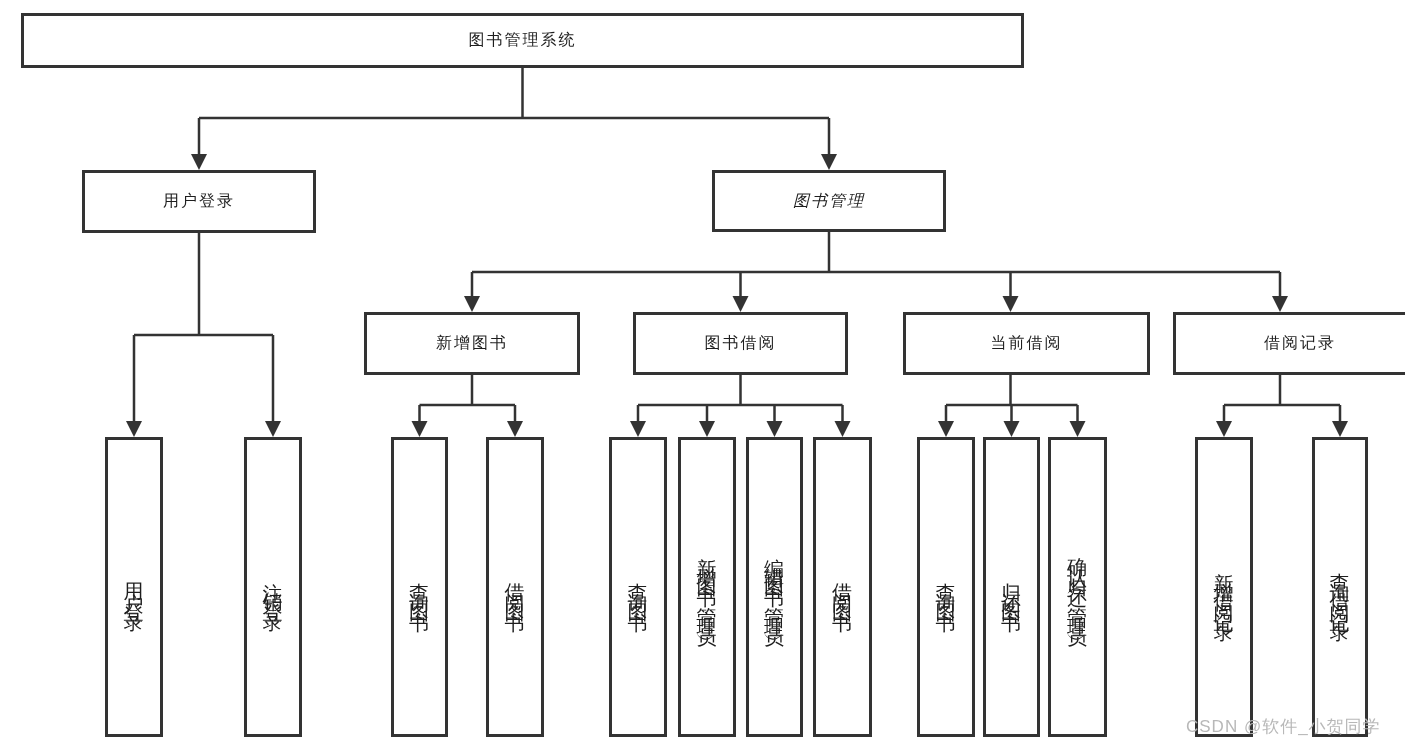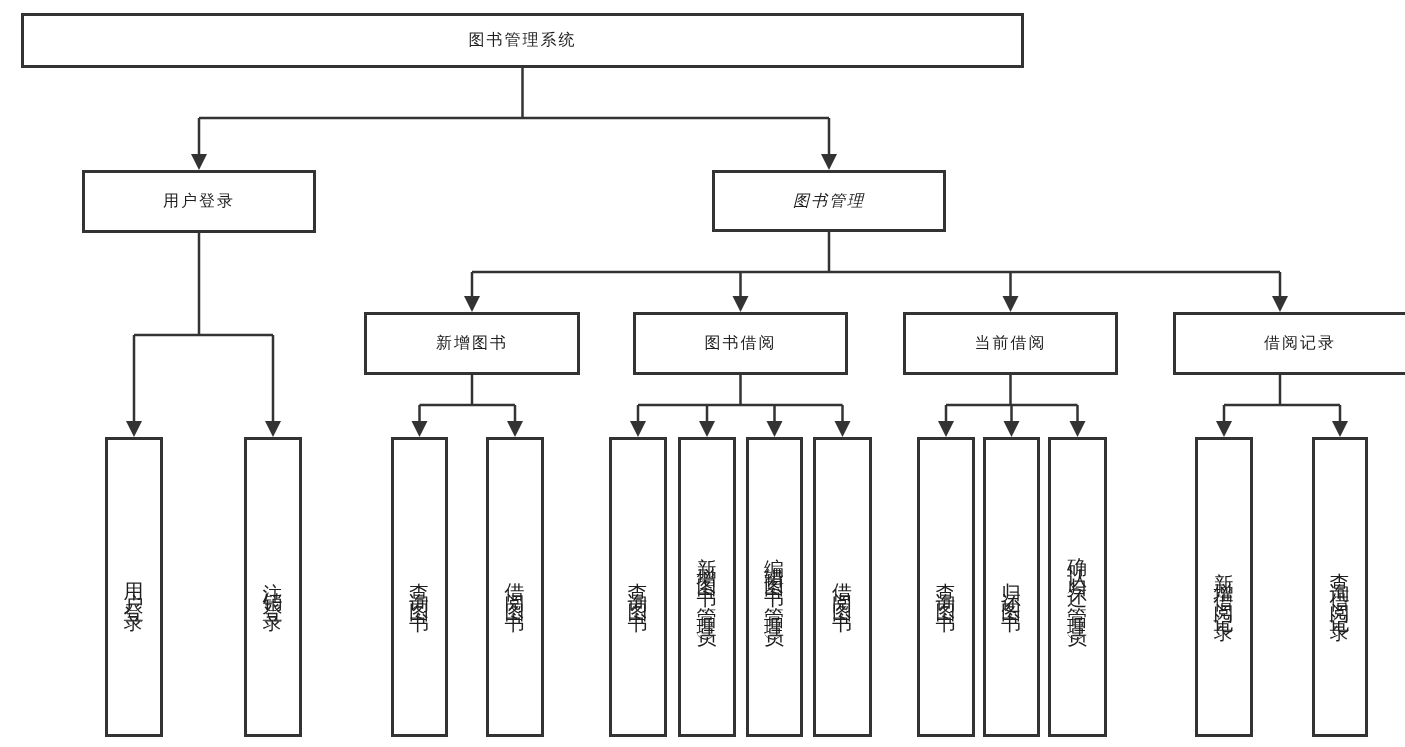--- a/index.html
+++ b/index.html
@@ -40,21 +40,21 @@
     letter-spacing:1px;
     z-index:5;
     white-space:nowrap;
   }
   
   #n-root{left:21px;top:13px;width:1003px;height:55px;}
   #n-login{left:82px;top:170px;width:234px;height:63px;}
   #n-mgmt{left:712px;top:170px;width:234px;height:62px;font-style:italic;}
   #n-newrec{left:364px;top:312px;width:216px;height:63px;}
   #n-borrow{left:633px;top:312px;width:215px;height:63px;font-family:Liberation Mono, monospace;}
-  #n-current{left:903px;top:312px;width:215px;height:63px;}
+  #n-current{left:903px;top:312px;width:247px;height:63px;}
   #n-records{left:1173px;top:312px;width:254px;height:63px;}
   #l-login1{left:105px;top:437px;width:58px;height:300px;}
   #l-login2{left:244px;top:437px;width:58px;height:300px;}
   #l-nr1{left:391px;top:437px;width:57px;height:300px;}
   #l-nr2{left:486px;top:437px;width:58px;height:300px;}
   #l-bb1{left:609px;top:437px;width:58px;height:300px;}
   #l-bb2{left:678px;top:437px;width:58px;height:300px;}
   #l-bb3{left:746px;top:437px;width:57px;height:300px;}
   #l-bb4{left:813px;top:437px;width:59px;height:300px;}
   #l-cb1{left:917px;top:437px;width:58px;height:300px;}
@@ -139,13 +139,14 @@
   <div class="node leaf" id="l-bb3">编辑图书（管理员）</div>
   <div class="node leaf" id="l-bb4">借阅图书</div>
 
   <div class="node leaf" id="l-cb1">查询图书</div>
   <div class="node leaf" id="l-cb2">归还图书</div>
   <div class="node leaf" id="l-cb3">确认归还（管理员）</div>
 
   <div class="node leaf" id="l-rc1">新增借阅记录</div>
   <div class="node leaf" id="l-rc2">查询借阅记录</div>
 
+  <div class="watermark">CSDN @软件_小贺同学</div>
 </div>
 
 </body></html>

